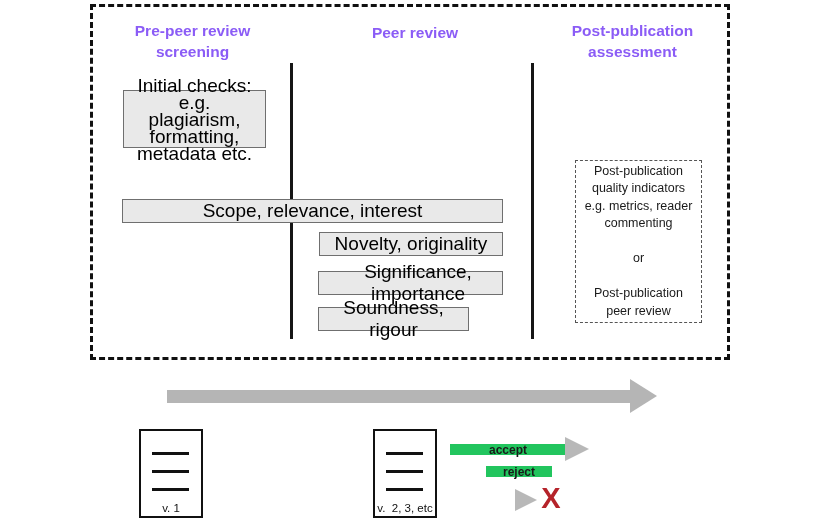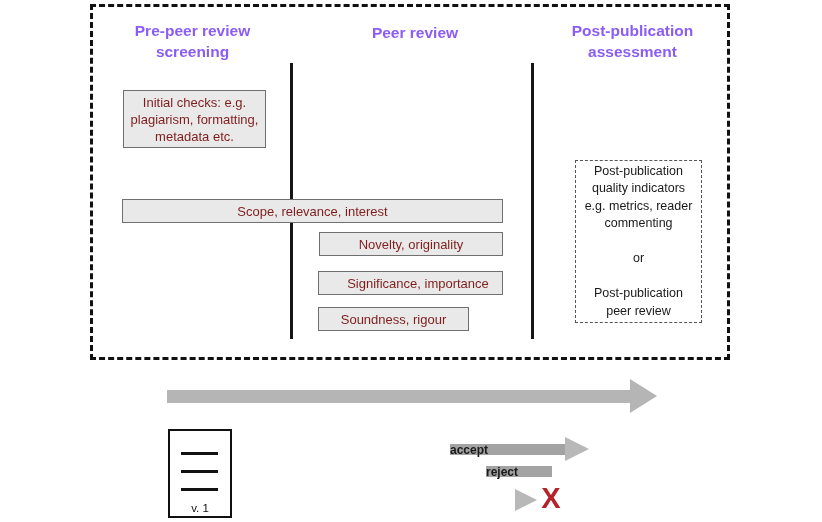--- a/index.html
+++ b/index.html
@@ -22,21 +22,21 @@
   .h2{left:335px;top:22px;width:160px;}
   .h3{left:550px;top:20px;width:165px;}
   
   .vline{width:3px;background:#161616;top:63px;height:276px;}
   .vline1{left:290px;}
   .vline2{left:531px;}
   
   .bar{
     background:#e9e9e9;border:1.7px solid #6f6f6f;
     display:flex;align-items:center;justify-content:center;
-    font-size:13px;color:#7f1d1d;text-align:center;box-sizing:border-box;
+    font-size:19px;color:#000000;text-align:center;box-sizing:border-box;
   }
   .bar-initial{left:123px;top:90px;width:143px;height:58px;line-height:17px;}
   .bar-quality{left:122px;top:162px;width:381px;height:25px;}
   .bar-scope{left:122px;top:199px;width:381px;height:24px;}
   .bar-novelty{left:319px;top:232px;width:184px;height:24px;}
   .bar-significance{left:318px;top:271px;width:185px;height:24px;padding-left:15px;}
   .bar-soundness{left:318px;top:307px;width:151px;height:24px;}
   
   .postpub-box{
     left:575px;top:160px;width:127px;height:163px;
@@ -48,32 +48,32 @@
   .main-arrow-body{left:167px;top:390px;width:463px;height:13px;background:#b5b5b5;}
   .main-arrow-head{
     left:630px;top:379px;width:0;height:0;
     border-top:17px solid transparent;border-bottom:17px solid transparent;
     border-left:27px solid #b5b5b5;
   }
   
   .doc{
     width:64px;height:89px;border:2.5px solid #111;background:#fff;box-sizing:border-box;
   }
-  .doc1{left:168px;top:429px;}
+  .doc1{left:139px;top:429px;}
   .doc2{left:373px;top:429px;}
   .doc3{left:605px;top:430px;}
   .doc-line{position:absolute;left:11px;width:37px;height:2.5px;background:#111;}
   .dl1{top:21px;} .dl2{top:39px;} .dl3{top:57px;}
   .doc-label{
     position:absolute;left:0;bottom:2px;width:100%;text-align:center;
     font-size:11.5px;color:#111;white-space:pre;
   }
   
   .small-arrow-body{
-    background:#a3a3a3;display:flex;align-items:center;justify-content:flex-start;
+    background:#22c55e;display:flex;align-items:center;justify-content:center;
     font-size:12px;font-weight:600;color:#1a1a1a;overflow:visible;
   }
   .accept-body{left:450px;top:444px;width:116px;height:11px;}
   .accept-head{
     left:565px;top:437px;width:0;height:0;
     border-top:12.5px solid transparent;border-bottom:12.5px solid transparent;
     border-left:24px solid #b8b8b8;
   }
   .reject-body{left:450px;top:466px;width:66px;height:11px;margin-left:36px;}
   .reject-head{
@@ -123,20 +123,26 @@
   <div class="abs main-arrow-body"></div>
   <div class="abs main-arrow-head"></div>
 
   <div class="abs doc doc1">
     <div class="doc-line dl1"></div>
     <div class="doc-line dl2"></div>
     <div class="doc-line dl3"></div>
     <div class="doc-label">v. 1</div>
   </div>
 
+  <div class="abs doc doc2">
+    <div class="doc-line dl1"></div>
+    <div class="doc-line dl2"></div>
+    <div class="doc-line dl3"></div>
+    <div class="doc-label">v.  2, 3, etc</div>
+  </div>
 
 
   <div class="abs small-arrow-body accept-body">
     <span>accept</span>
   </div>
   <div class="abs accept-head"></div>
 
   <div class="abs small-arrow-body reject-body">
     <span>reject</span>
   </div>

